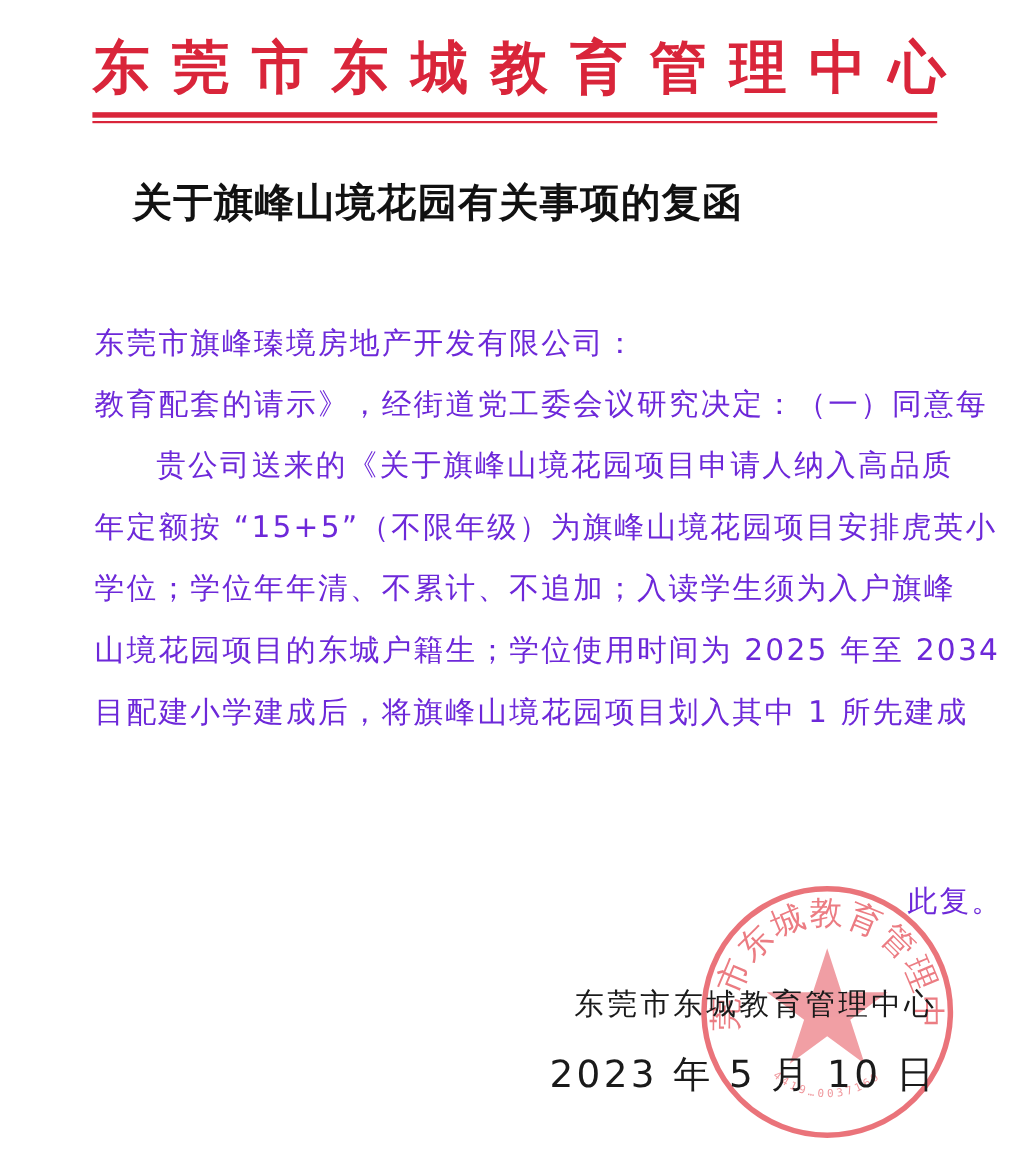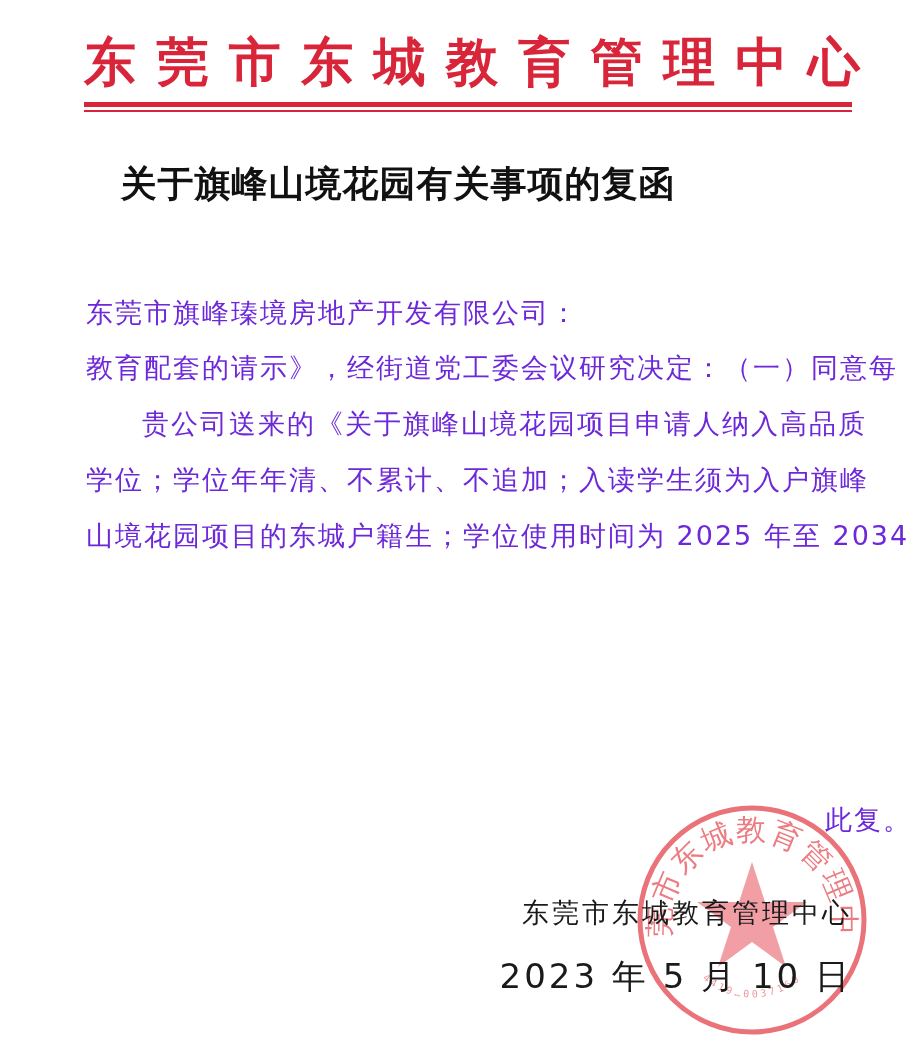--- a/index.html
+++ b/index.html
@@ -57,22 +57,24 @@
 <div class="redline thick"></div>
 <div class="redline thin"></div>
 
 <div class="doc-title">关于旗峰山境花园有关事项的复函</div>
 
 <div class="body-text addressee">东莞市旗峰瑧境房地产开发有限公司：</div>
 
 <div class="body-text para">
   <span class="line">教育配套的请示》，经街道党工委会议研究决定：（一）同意每</span>
   <span class="line indent">贵公司送来的《关于旗峰山境花园项目申请人纳入高品质</span>
+  <span class="line">年定额按 “15+5”（不限年级）为旗峰山境花园项目安排虎英小</span>
   <span class="line">学位；学位年年清、不累计、不追加；入读学生须为入户旗峰</span>
   <span class="line">山境花园项目的东城户籍生；学位使用时间为 2025 年至 2034</span>
+  <span class="line">目配建小学建成后，将旗峰山境花园项目划入其中 1 所先建成</span>
 </div>
 
 <div class="body-text closing">此复。</div>
 
 <svg class="stamp" viewBox="0 0 240 240" xmlns="http://www.w3.org/2000/svg">
   <defs>
     <path id="stampArcTop" d="M 40 140 A 82 82 0 1 1 200 140"></path>
     <path id="stampArcBottom" d="M 62 170 A 75 75 0 0 0 178 170"></path>
   </defs>
   <circle cx="120" cy="120" r="112" fill="none" stroke="#e0323c" stroke-width="5" opacity="0.8"></circle>

